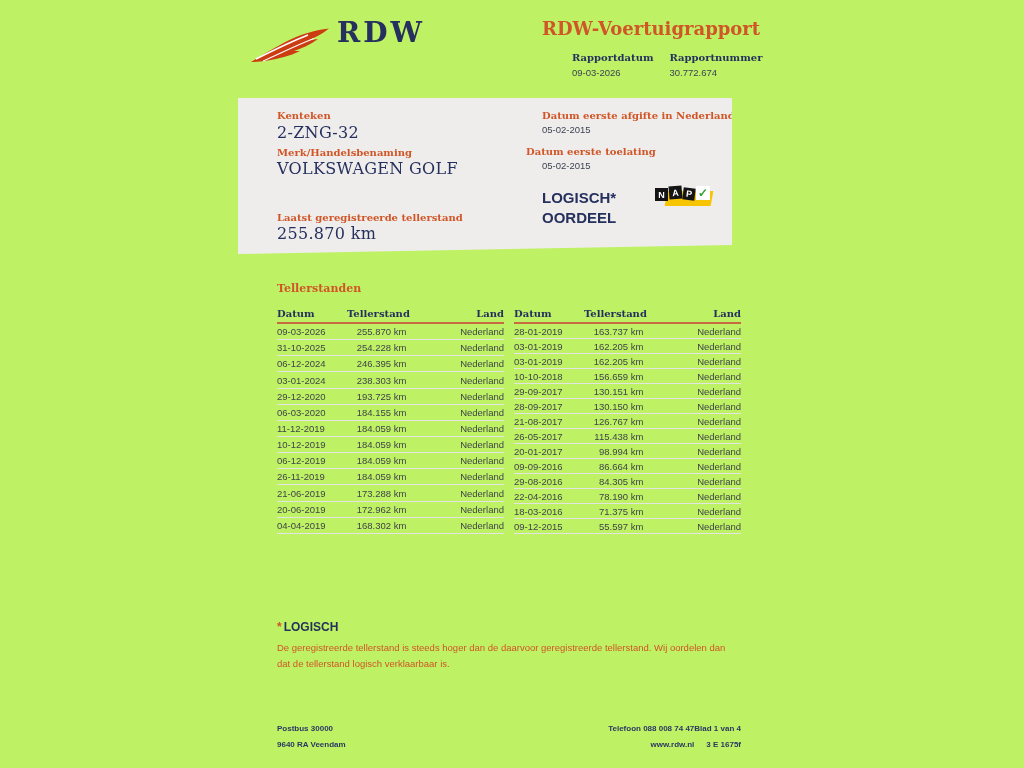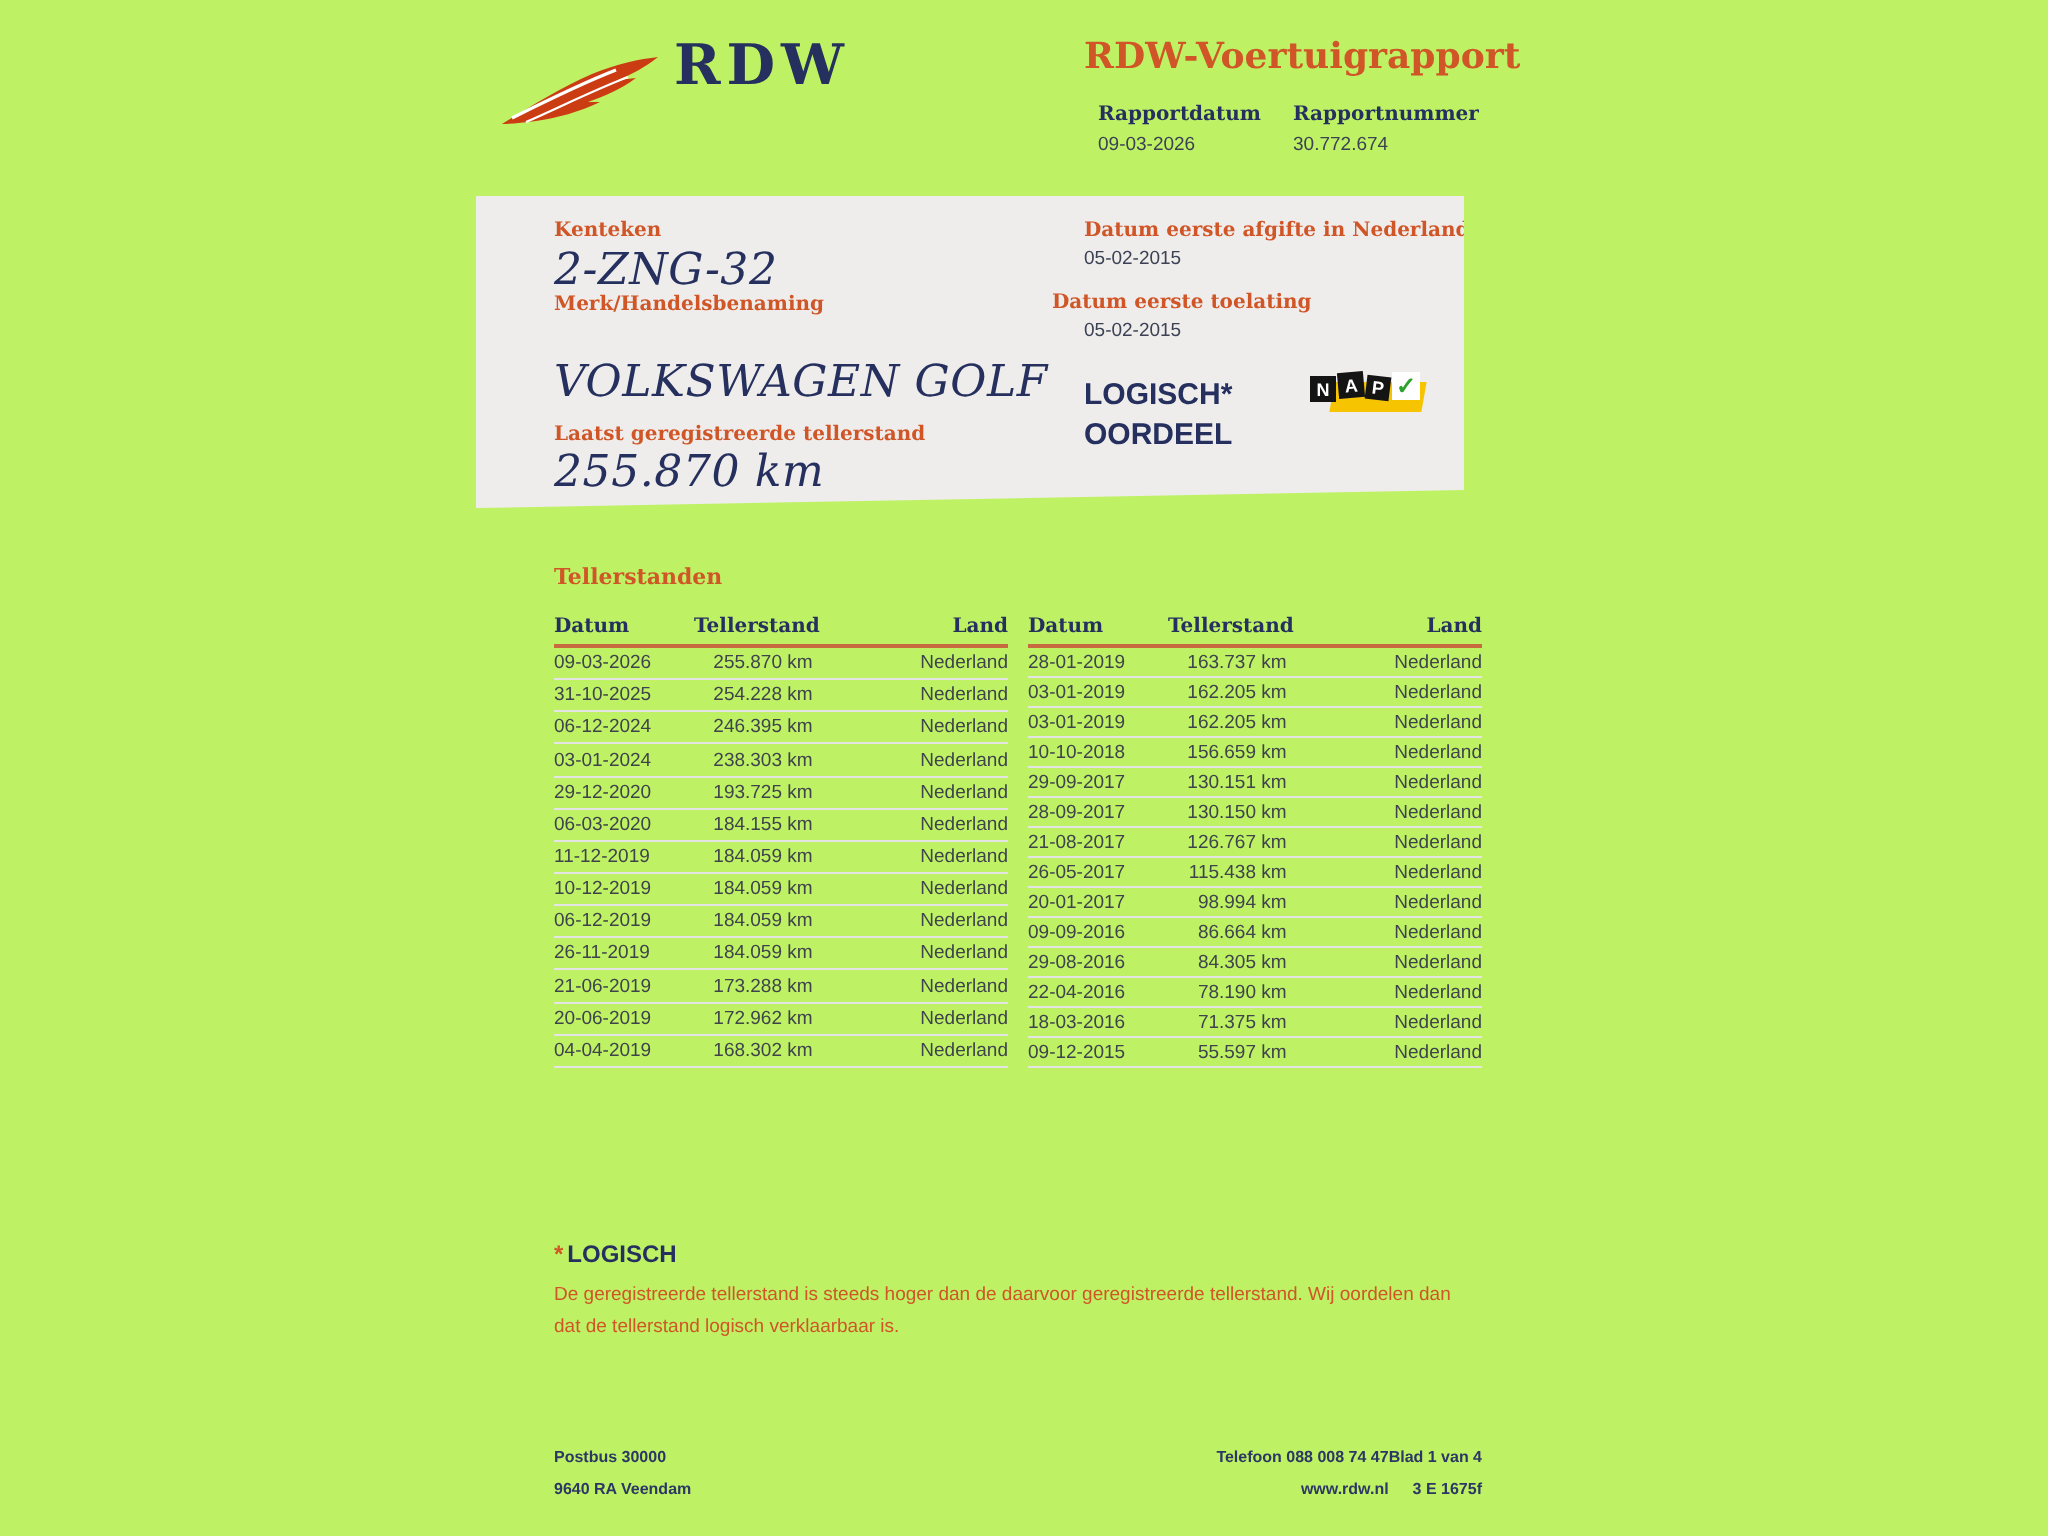--- a/index.html
+++ b/index.html
@@ -6,31 +6,31 @@
   .page{position:relative;width:1024px;height:768px;background:#bef264;overflow:hidden;
         font-family:"Liberation Sans",sans-serif;}
 
   
   .logo{position:absolute;left:250px;top:16px;width:180px;height:50px;}
   .logo svg{position:absolute;left:0;top:12px;}
   .logo-text{position:absolute;left:87px;top:0;font-family:"DejaVu Serif",serif;
              font-size:28px;font-weight:600;color:#25305e;letter-spacing:3px;}
   .title{position:absolute;left:542px;top:18px;font-family:"DejaVu Serif",serif;
          font-size:18px;font-weight:bold;color:#d05527;}
-  .meta{position:absolute;left:549px;top:52px;display:flex;gap:16px;}
+  .meta{position:absolute;left:572px;top:52px;display:flex;gap:16px;}
   .meta-label{font-family:"DejaVu Serif",serif;font-weight:bold;font-size:10px;color:#25305e;}
   .meta-value{font-size:9.5px;color:#3c4254;margin-top:4px;}
 
   
   .panel{position:absolute;left:238px;top:98px;width:494px;height:156px;background:#efedeb;
          clip-path:polygon(0 0,100% 0,100% calc(100% - 9px),0 100%);}
   .p-label{position:absolute;font-family:"DejaVu Serif",serif;font-weight:bold;
            font-size:10px;color:#d05527;white-space:nowrap;}
-  .p-big{position:absolute;font-family:"DejaVu Serif",serif;font-size:22px;color:#25305e;
-         white-space:nowrap;letter-spacing:0.3px;font-style:italic;}
+  .p-big{position:absolute;font-family:"DejaVu Serif",serif;font-size:16px;color:#25305e;
+         white-space:nowrap;letter-spacing:0.3px;}
   .p-small{position:absolute;font-size:9.5px;color:#3c4254;white-space:nowrap;}
   .oordeel{position:absolute;left:304px;top:90px;font-weight:bold;font-size:15px;
            color:#25305e;line-height:20px;white-space:pre-line;}
 
   
   .nap{position:absolute;left:417px;top:86px;width:60px;height:26px;}
   .nap-yellow{position:absolute;left:11px;top:7px;width:46px;height:15px;background:#f6c400;
               transform:skewX(-10deg);}
   .nap-tile{position:absolute;width:13px;height:13px;background:#141414;color:#fff;
             font-weight:bold;font-size:9px;display:flex;align-items:center;justify-content:center;}
@@ -93,21 +93,21 @@
     <div>
       <div class="meta-label">Rapportnummer</div>
       <div class="meta-value">30.772.674</div>
     </div>
   </div>
 
   <div class="panel">
     <div class="p-label" style="left:39px;top:12px;">Kenteken</div>
     <div class="p-big" style="left:39px;top:25px;">2-ZNG-32</div>
     <div class="p-label" style="left:39px;top:49px;">Merk/Handelsbenaming</div>
-    <div class="p-big" style="left:39px;top:61px;margin-top:20px;">VOLKSWAGEN GOLF</div>
+    <div class="p-big" style="left:39px;top:61px;">VOLKSWAGEN GOLF</div>
     <div class="p-label" style="left:39px;top:114px;">Laatst geregistreerde tellerstand</div>
     <div class="p-big" style="left:39px;top:126px;">255.870 km</div>
 
     <div class="p-label" style="left:304px;top:12px;">Datum eerste afgifte in Nederland</div>
     <div class="p-small" style="left:304px;top:26px;">05-02-2015</div>
     <div class="p-label" style="left:288px;top:48px;">Datum eerste toelating</div>
     <div class="p-small" style="left:304px;top:62px;">05-02-2015</div>
 
     <div class="oordeel">LOGISCH*
 OORDEEL</div>

